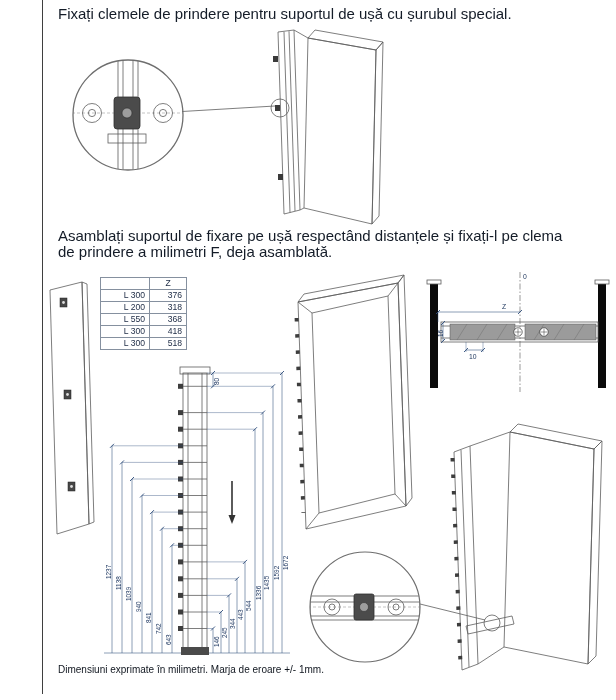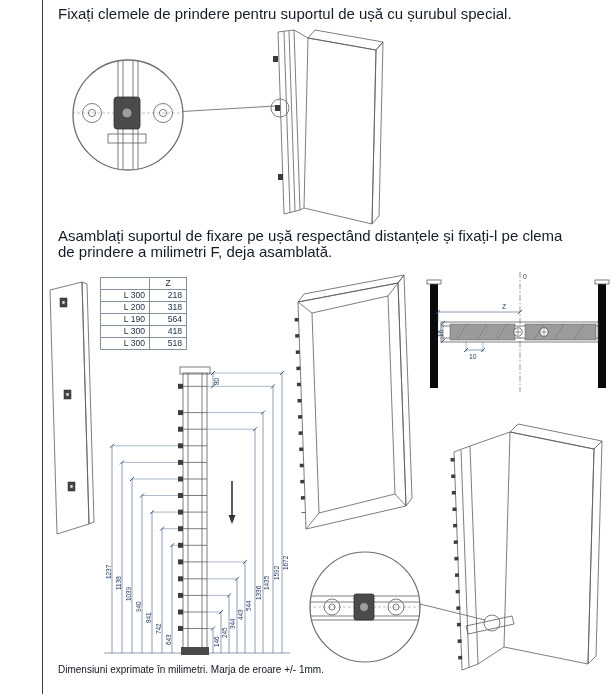--- a/index.html
+++ b/index.html
@@ -75,29 +75,29 @@
 </svg>
 
 <table id="ztable">
   <tbody>
       <tr>
         <th></th>
       <th>Z</th>
       </tr>
   <tr>
         <td>L 300</td>
-        <td>218</td>
+        <td>376</td>
       </tr>
   <tr>
         <td>L 200</td>
         <td>318</td>
       </tr>
   <tr>
-        <td>L 190</td>
-        <td>564</td>
+        <td>L 550</td>
+        <td>368</td>
       </tr>
   <tr>
         <td>L 300</td>
         <td>418</td>
       </tr>
   <tr>
         <td>L 300</td>
         <td>518</td>
       </tr>
 </tbody>

